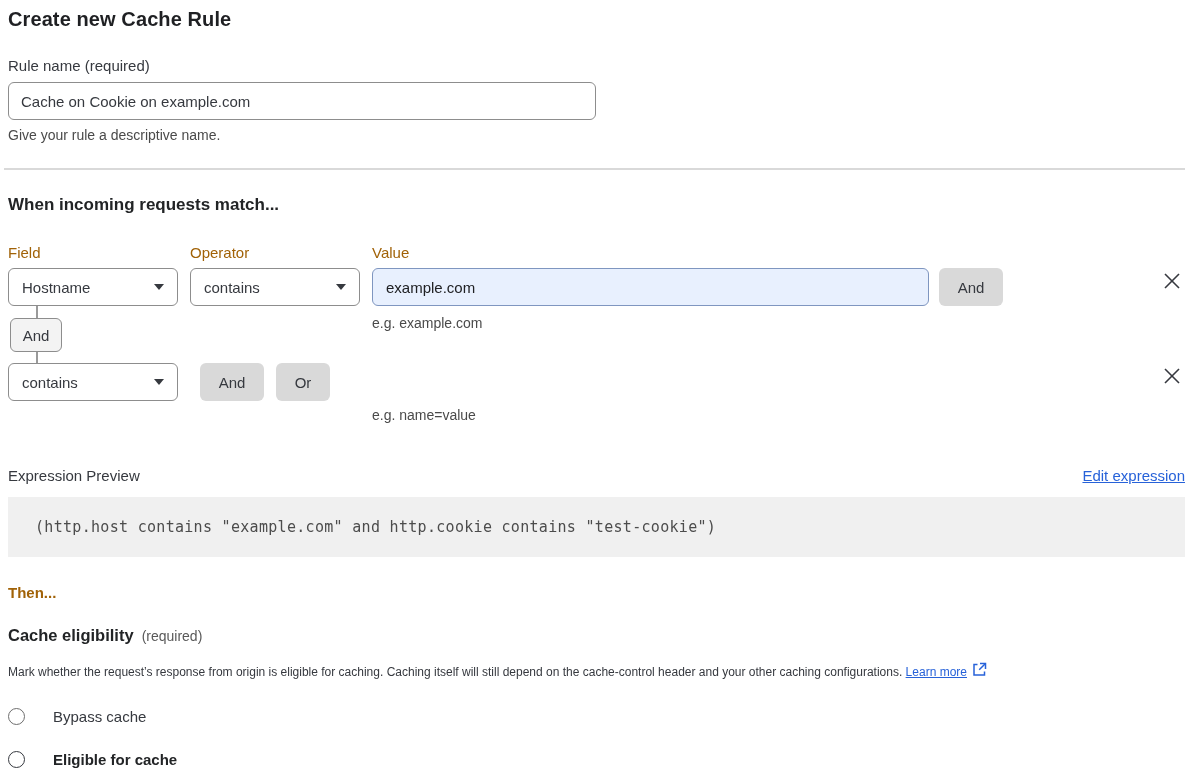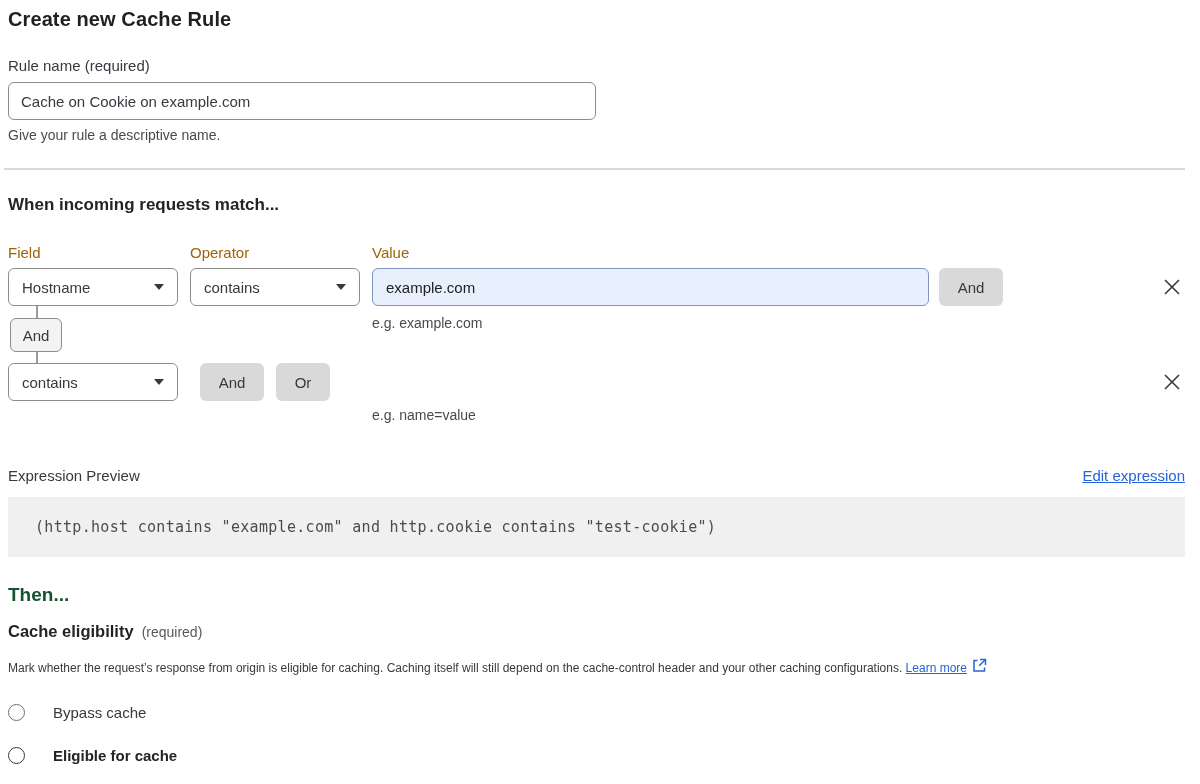--- a/index.html
+++ b/index.html
@@ -30,21 +30,21 @@
     background: #fff;
     outline: none;
     display: block;
   }
   .helper-text { margin-top: 7px; font-size: 14px; color: #4a4a4a; }
   .divider { margin-top: 25px; height: 2px; background: #d9d9d9; width: 1181px; margin-left: -4px; }
   .section-heading { margin-top: 25px; font-size: 17px; font-weight: 700; color: #222426; }
   .col-labels { margin-top: 29px; display: flex; font-size: 15px; color: #a16207; }
   .col-field { width: 170px; margin-right: 12px; }
   .col-operator { width: 170px; margin-right: 12px; }
-  .condition-row { margin-top: 7px; display: flex; align-items: center; width: 1177px; }
+  .condition-row { margin-top: 7px; display: flex; align-items: flex-start; width: 1177px; }
   .select-box {
     width: 170px; height: 38px;
     border: 1px solid #8d8d8d; border-radius: 6px;
     background: #fff;
     display: flex; align-items: center; justify-content: space-between;
     padding: 0 13px;
     margin-right: 12px;
     cursor: pointer;
     font-size: 15px;
   }
@@ -103,22 +103,22 @@
   .expr-label { font-size: 15px; color: #36393f; }
   .edit-link { font-size: 15px; color: #2762d9; text-decoration: underline; cursor: pointer; }
   .code-block {
     margin-top: 13px;
     width: 1177px; height: 60px;
     background: #f0f0f0;
     display: flex; align-items: center;
     padding-left: 27px;
   }
   .code-text { font-family: "DejaVu Sans Mono", "Liberation Mono", monospace; font-size: 15px; color: #4c4c4c; letter-spacing: 0.3px; }
-  .then-heading { margin-top: 27px; font-size: 19px; font-weight: 700; color: #14532d; }
-  .eligibility-heading { margin-top: 16px; font-size: 16.5px; font-weight: 700; color: #222426; display: flex; align-items: baseline; gap: 8px; }
+  .then-heading { margin-top: 27px; font-size: 15px; font-weight: 700; color: #a16207; }
+  .eligibility-heading { margin-top: 25px; font-size: 16.5px; font-weight: 700; color: #222426; display: flex; align-items: baseline; gap: 8px; }
   .required-tag { font-size: 14px; font-weight: 400; color: #595959; }
   .description { margin-top: 15px; width: 1160px; font-size: 12px; line-height: 25px; color: #36393f; }
   .learn-link { color: #2762d9; text-decoration: underline; cursor: pointer; }
   .ext-icon { display: inline-block; vertical-align: -1px; margin-left: 5px; }
   .radio-option { display: flex; align-items: center; cursor: pointer; }
   .radio-1 { margin-top: 23px; }
   .radio-2 { margin-top: 26px; }
   .radio-circle {
     width: 17px; height: 17px;
     border: 1.5px solid #6e6e6e; border-radius: 50%;

